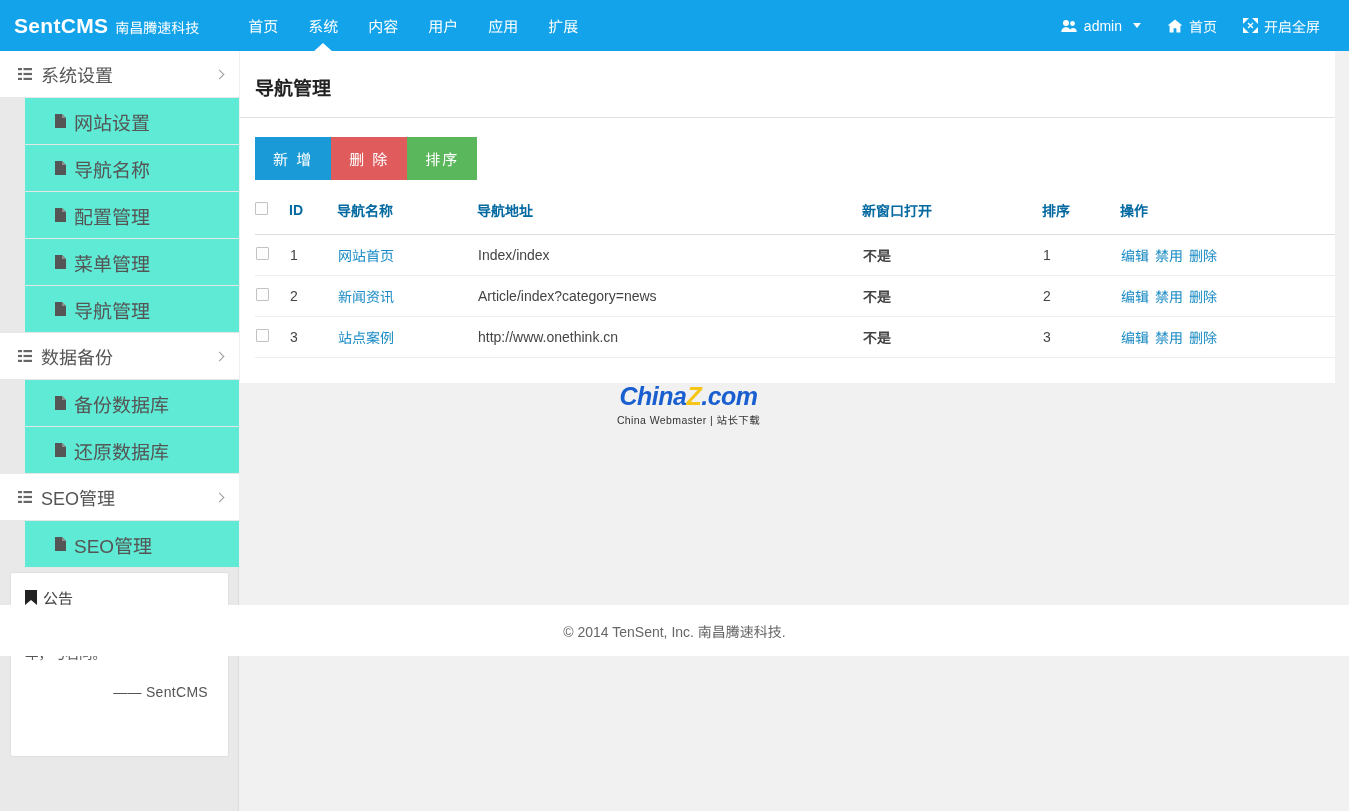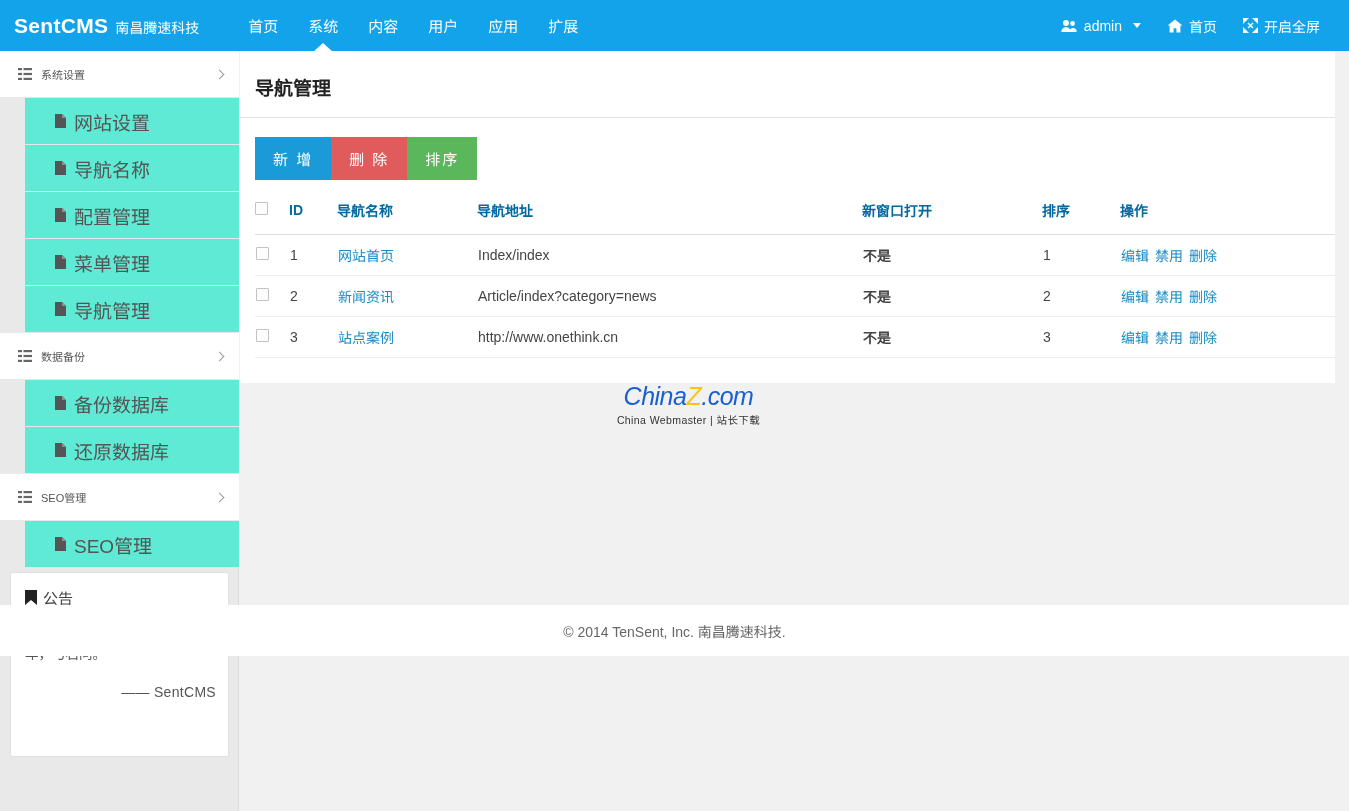--- a/index.html
+++ b/index.html
@@ -69,21 +69,21 @@
     z-index: 10;
   }
   .menu { width: 239px; background: #ffffff; }
   .menu-group-head {
     position: relative;
     height: 47px;
     display: flex; align-items: center;
     padding-left: 18px; padding-right: 16px;
     background: #ffffff;
     border-bottom: 1px solid #e7e7e7;
-    color: #555; font-size: 11px;
+    color: #555; font-size: 18px;
     cursor: pointer;
   }
   .menu-group-head .bars { margin-right: 9px; }
   .chev {
     margin-left: auto;
     width: 7px; height: 7px;
     border-top: 1.6px solid #9a9a9a;
     border-right: 1.6px solid #9a9a9a;
     transform: rotate(45deg);
   }
@@ -115,21 +115,21 @@
     font-size: 15px; color: #444;
   }
   .announce-title .flag { margin-right: 6px; }
   .announce-body {
     padding: 34px 16px 0 14px;
     font-size: 13.5px; color: #555; line-height: 1.9;
   }
   .announce-sign {
     margin-top: 16px;
     text-align: right;
-    padding-right: 12px;
+    padding-right: 20px;
     font-size: 14px; color: #555;
     letter-spacing: .3px;
   }
 
   
   .main {
     position: absolute; top: 51px; left: 240px;
     width: 1109px; height: 760px;
     background: #f1f1f1;
   }
@@ -197,21 +197,21 @@
   .ops { white-space: nowrap; }
   .ops .lnk { margin-right: 6px; }
 
   
   .watermark {
     position: absolute;
     left: 356px; top: 333px;
     width: 185px; text-align: center;
     user-select: none;
   }
-  .wm-top { font-size: 25px; font-weight: normal; font-style: italic; line-height: 1; letter-spacing: -0.5px; }
+  .wm-top { font-size: 25px; font-weight: bold; font-style: italic; line-height: 1; letter-spacing: -0.5px; }
   .wm-c1 { color: #1a5fd0; }
   .wm-z  { color: #f5c518; }
   .wm-c2 { color: #1a5fd0; }
   .wm-bot { font-size: 10.5px; color: #333; margin-top: 3px; letter-spacing: .4px; }
 
   
   .footer-band {
     position: absolute; left: 0; top: 605px;
     width: 1349px; height: 51px;
     background: #ffffff;

